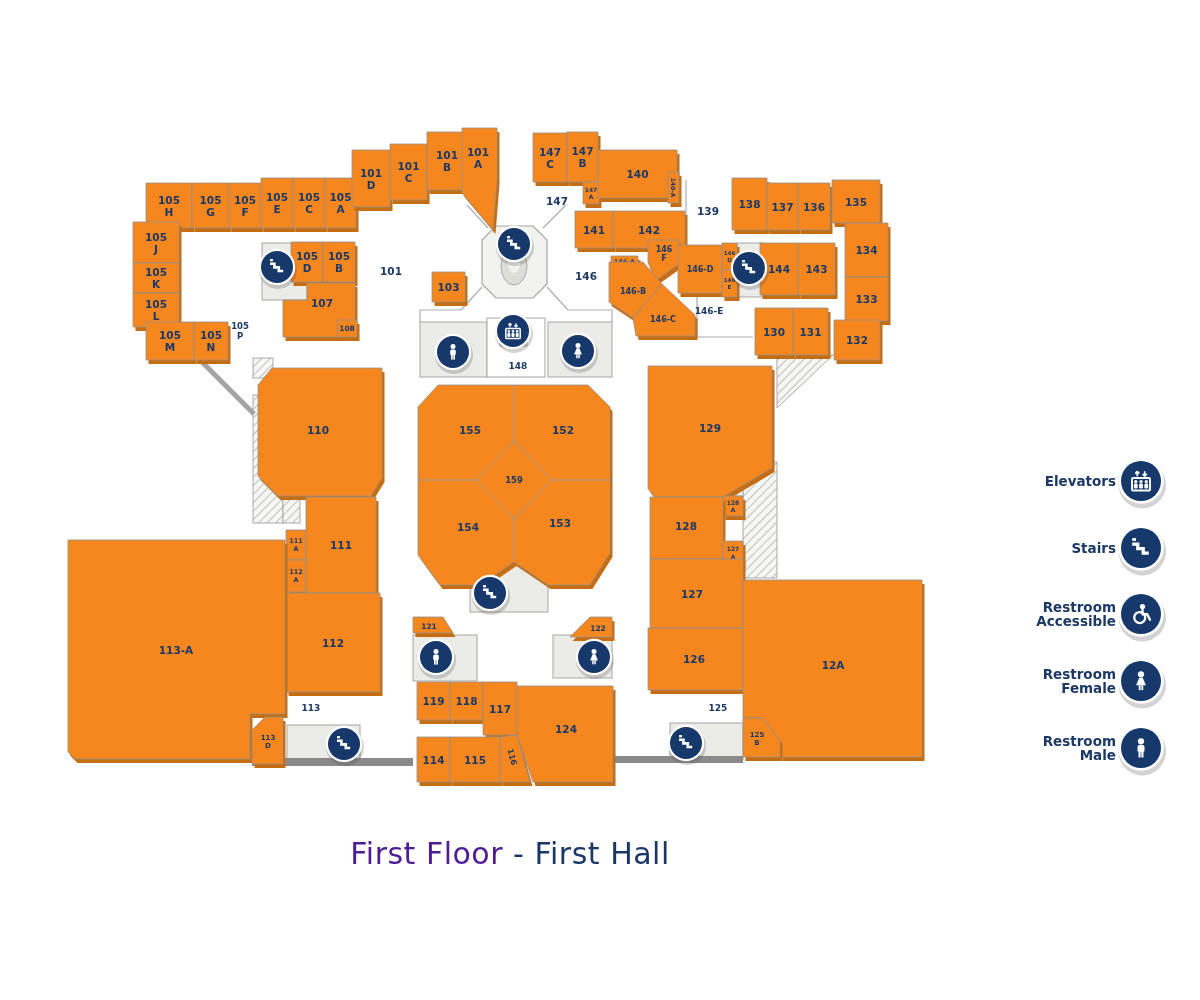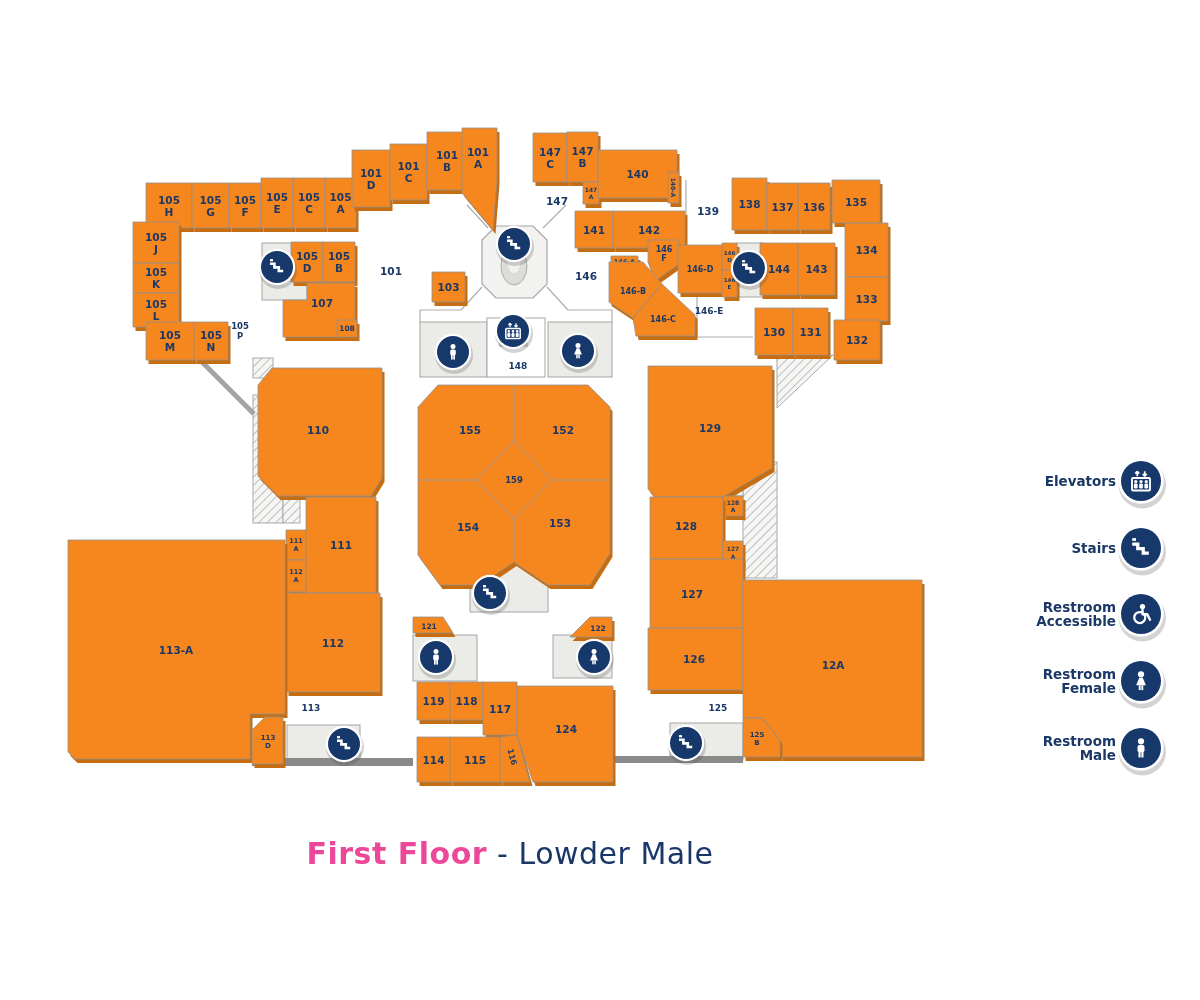--- a/index.html
+++ b/index.html
@@ -2,21 +2,21 @@
 <html><head>
 <meta charset="utf-8">
 <style>
   html,body{margin:0;padding:0;background:#ffffff;}
   body{width:1200px;height:1000px;position:relative;font-family:"DejaVu Sans",sans-serif;}
   #stage{position:absolute;left:0;top:0;width:1200px;height:1000px;}
   svg{display:block;}
   svg text{font-family:"DejaVu Sans",sans-serif;}
   .title{position:absolute;left:160px;top:836px;width:700px;text-align:center;
          font-size:30px;color:#1A3768;letter-spacing:0.5px;}
-  .title .t-bold{font-weight:bold;color:#ec4899;}
+  .title .t-bold{font-weight:normal;color:#4c1d95;}
 </style>
 </head>
 <body>
 
 <div id="stage">
   <svg id="floor-svg" width="1200" height="1000" viewBox="0 0 1200 1000">
     <defs>
       <pattern id="hatch" width="6" height="6" patternUnits="userSpaceOnUse" patternTransform="rotate(45)">
         <rect width="6" height="6" fill="#F6F6F4"></rect>
         <line x1="0" y1="0" x2="0" y2="6" stroke="#B9B9B9" stroke-width="1.8"></line>
@@ -622,15 +622,15 @@
             <circle cx="1" cy="3" r="19" fill="rgba(80,80,80,0.25)"></circle>
             <circle cx="0" cy="0" r="18.2" fill="#FFFFFF"></circle>
             <circle cx="0" cy="0" r="16" fill="#16386B"></circle>
             <use href="#g-restroom-male"></use>
           </g>
         </g>
       </g>
   </svg>
 
   <div class="title">
-    <span class="t-bold">First Floor</span><span> - Lowder Male</span>
+    <span class="t-bold">First Floor</span><span> - First Hall</span>
   </div>
 </div>
 
 </body></html>

